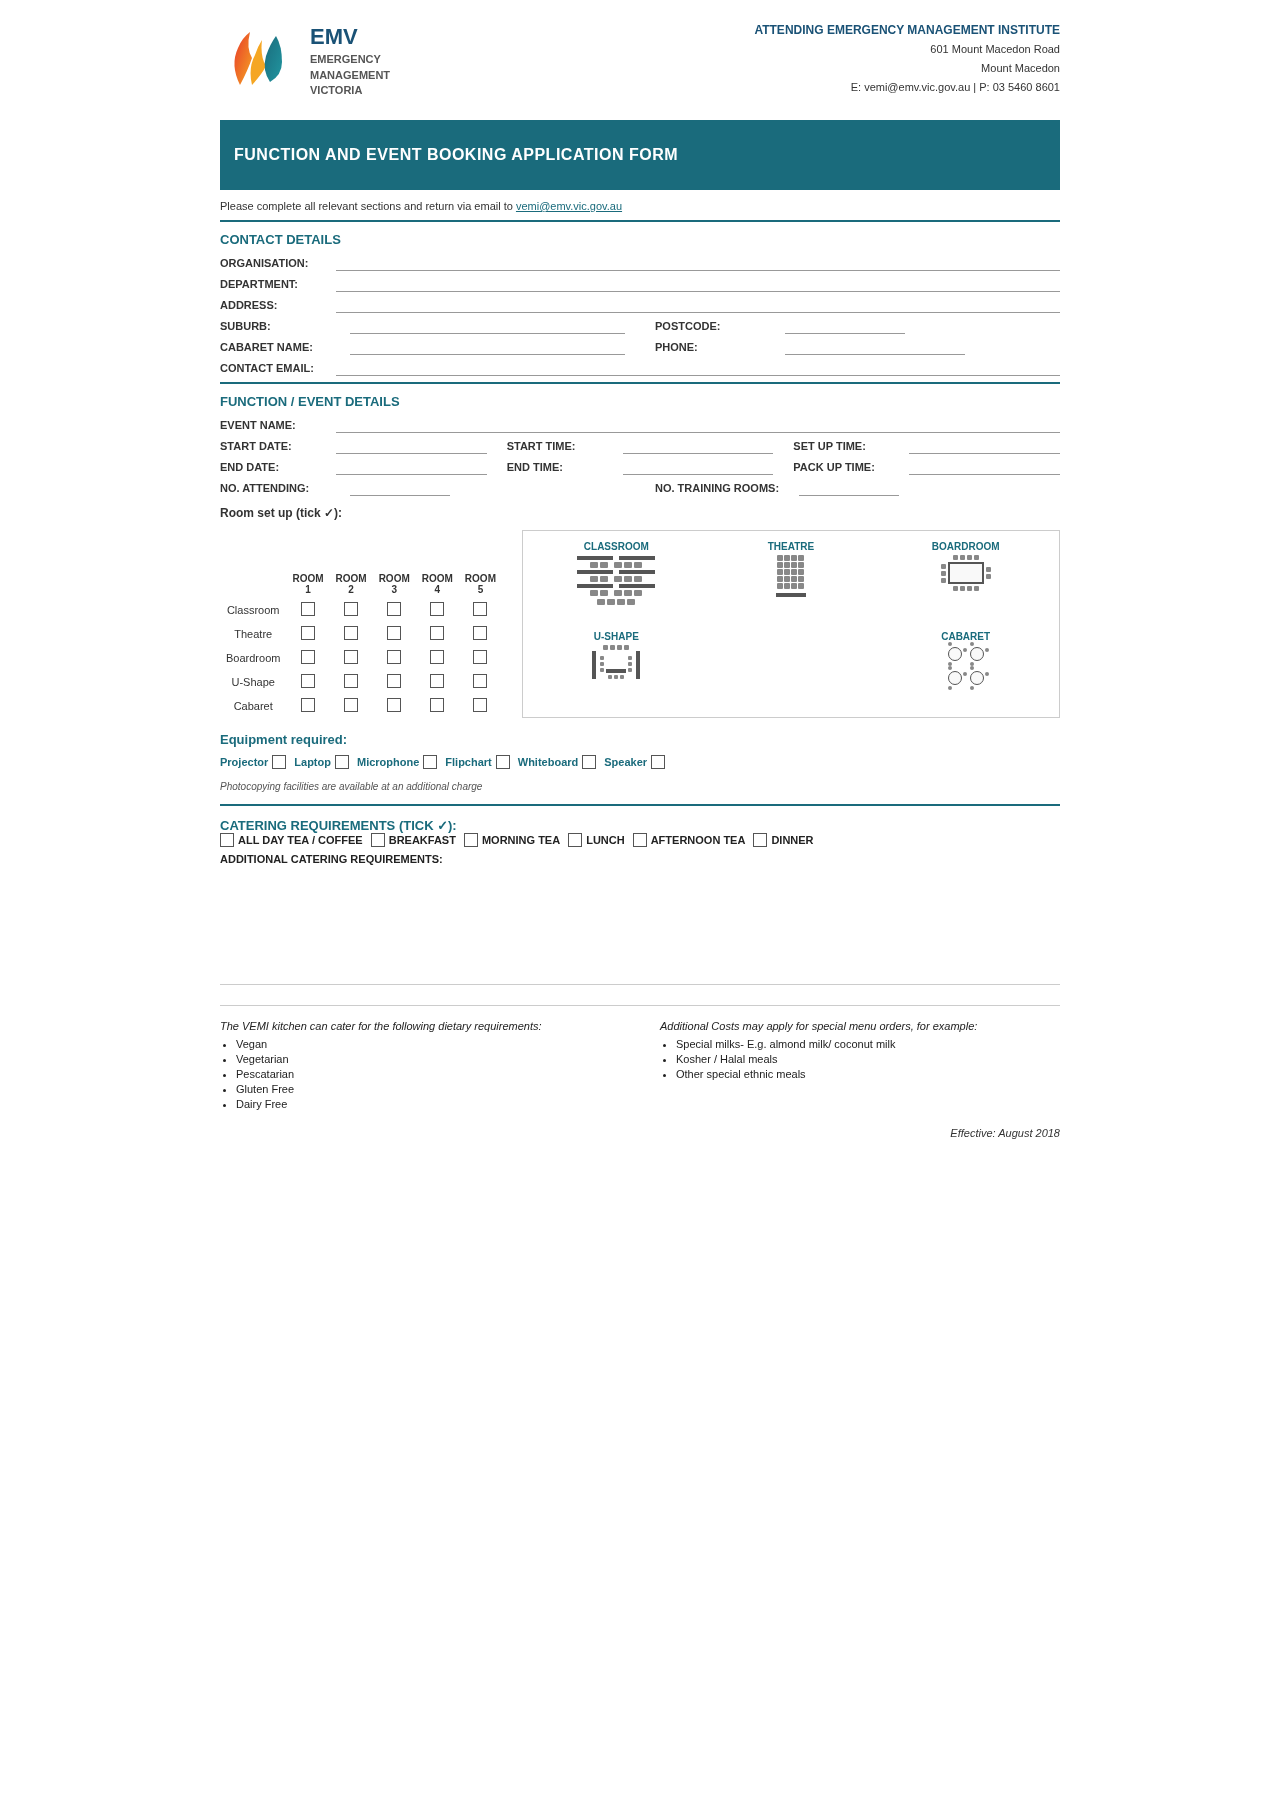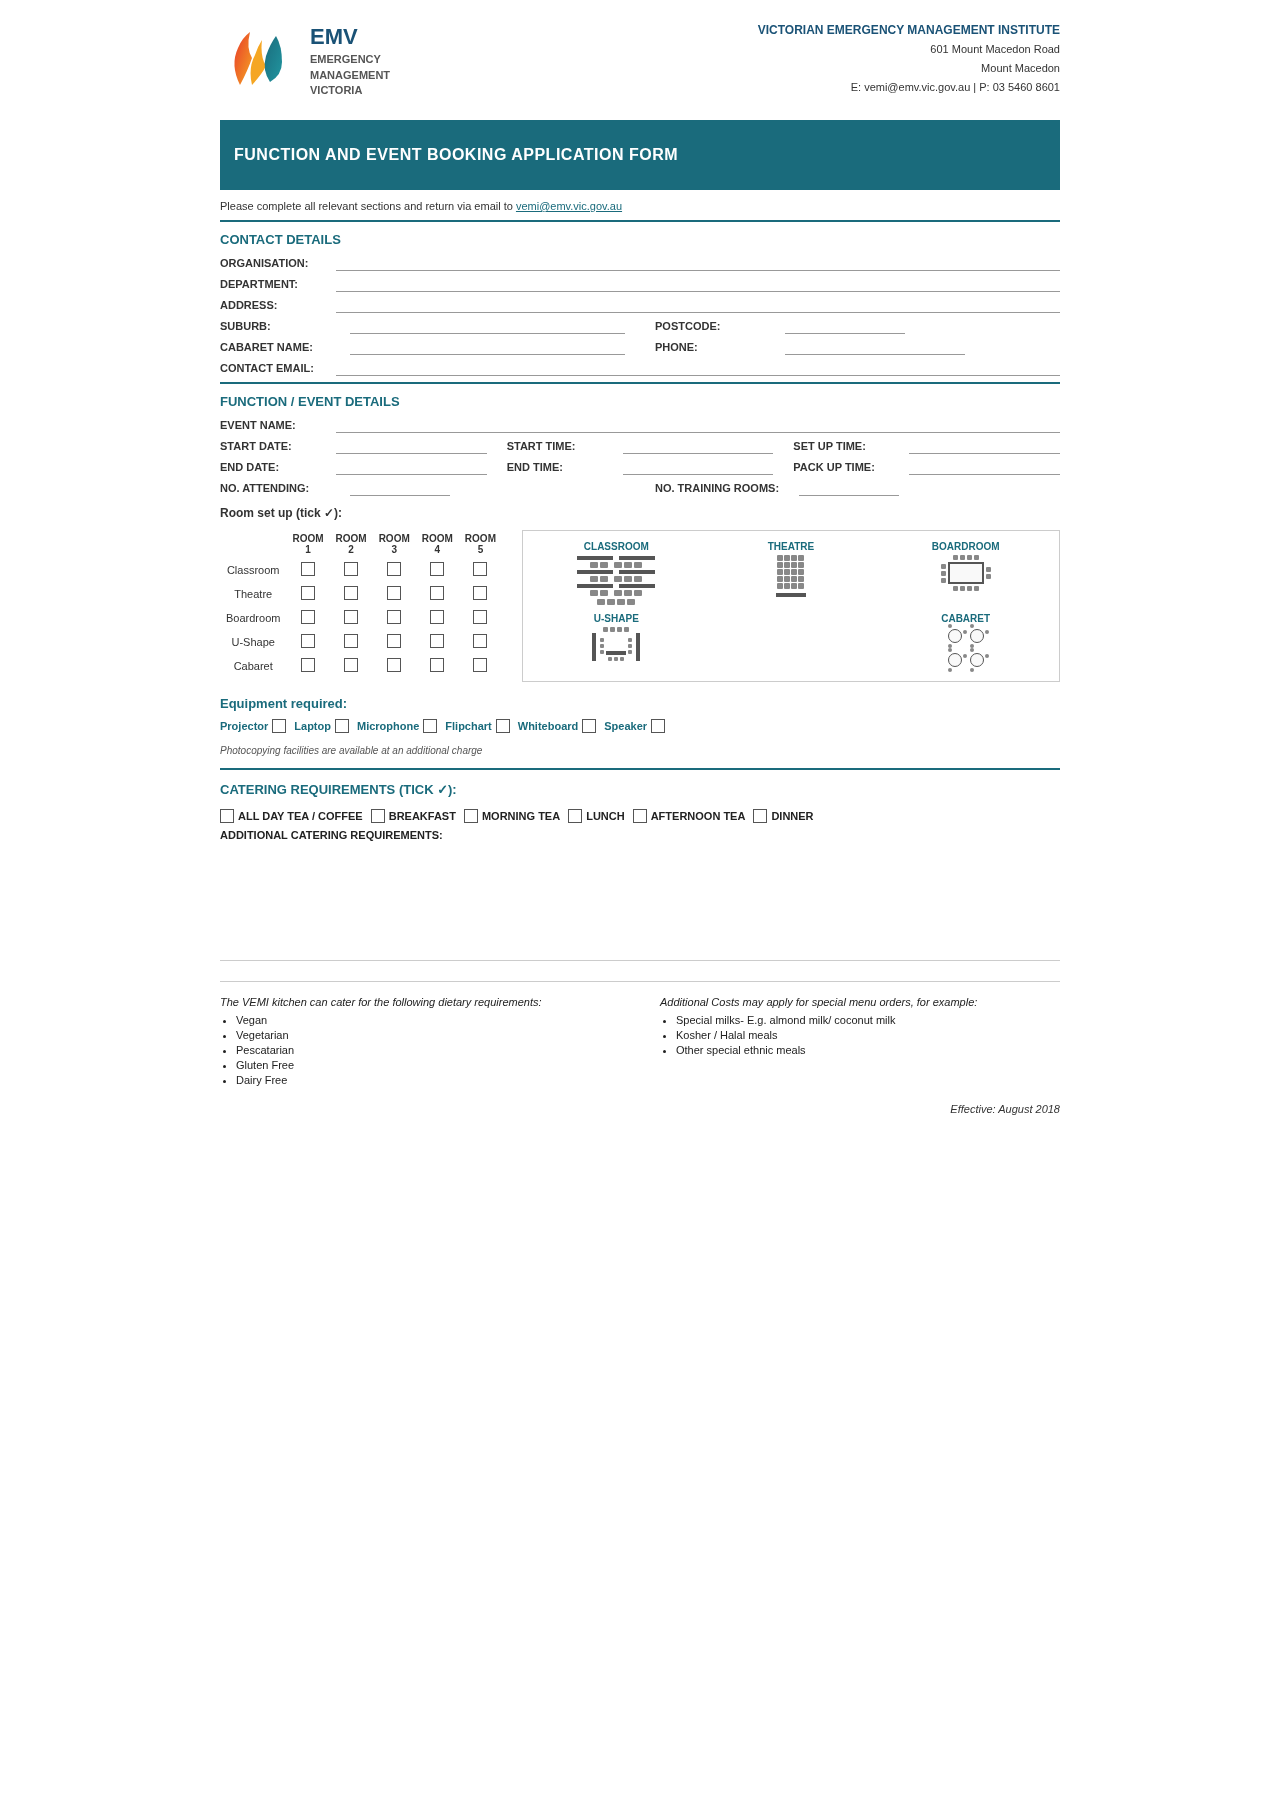--- a/index.html
+++ b/index.html
@@ -106,21 +106,21 @@
       align-items: center;
       gap: 6px;
       flex: 1;
     }
     
     .room-setup-section {
       display: flex;
       gap: 20px;
       margin-top: 10px;
     }
-    .room-table-area { flex: 0 0 auto; }
+    .room-table-area { flex: 0 0 auto; margin-top: 40px; }
     .room-diagram-area {
       flex: 1;
       border: 1px solid #ccc;
       padding: 10px;
       display: grid;
       grid-template-columns: 1fr 1fr 1fr;
       grid-template-rows: auto auto;
       gap: 8px;
       align-items: start;
     }
@@ -200,21 +200,21 @@
       <path d="M50 62 Q42 50 46 36 Q50 24 56 16 Q62 26 62 42 Q62 55 50 62Z" fill="url(#fg2)"></path>
     </svg>
     <div class="logo-text">
       <div class="emv">EMV</div>
       <div>EMERGENCY</div>
       <div>MANAGEMENT</div>
       <div>VICTORIA</div>
     </div>
   </div>
   <div class="header-address">
-    <div class="org-name">VICTORIAN EMERGENCY MANAGEMENT INSTITUTE</div>
+    <div class="org-name">ATTENDING EMERGENCY MANAGEMENT INSTITUTE</div>
     <div>601 Mount Macedon Road</div>
     <div>Mount Macedon</div>
     <div><span>E: vemi@emv.vic.gov.au</span> | <span>P: 03 5460 8601</span></div>
   </div>
 </div>
 
 <div class="title-bar">FUNCTION AND EVENT BOOKING APPLICATION FORM</div>
 
 <p class="subtitle">
   Please complete all relevant sections and return via email to <a href="mailto:vemi@emv.vic.gov.au">vemi@emv.vic.gov.au</a>
@@ -598,21 +598,21 @@
       <span>Speaker</span>
       <span class="equip-checkbox"></span>
     </span>
   </div>
   <div class="equip-note">Photocopying facilities are available at an additional charge</div>
 </div>
 
 <hr style="margin-top:12px;">
 
 <div class="catering-section">
-  <div style="margin-bottom:12px;">
+  <div style="margin-bottom:0;">
     <strong style="font-size:13px; color:#1a6b7c;">CATERING REQUIREMENTS (TICK ✓):</strong>
   </div>
   <div class="catering-items-row">
     <span class="catering-item">
       <span class="catering-checkbox"></span>
       <span>ALL DAY TEA / COFFEE</span>
     </span>
     <span class="catering-item">
       <span class="catering-checkbox"></span>
       <span>BREAKFAST</span>

